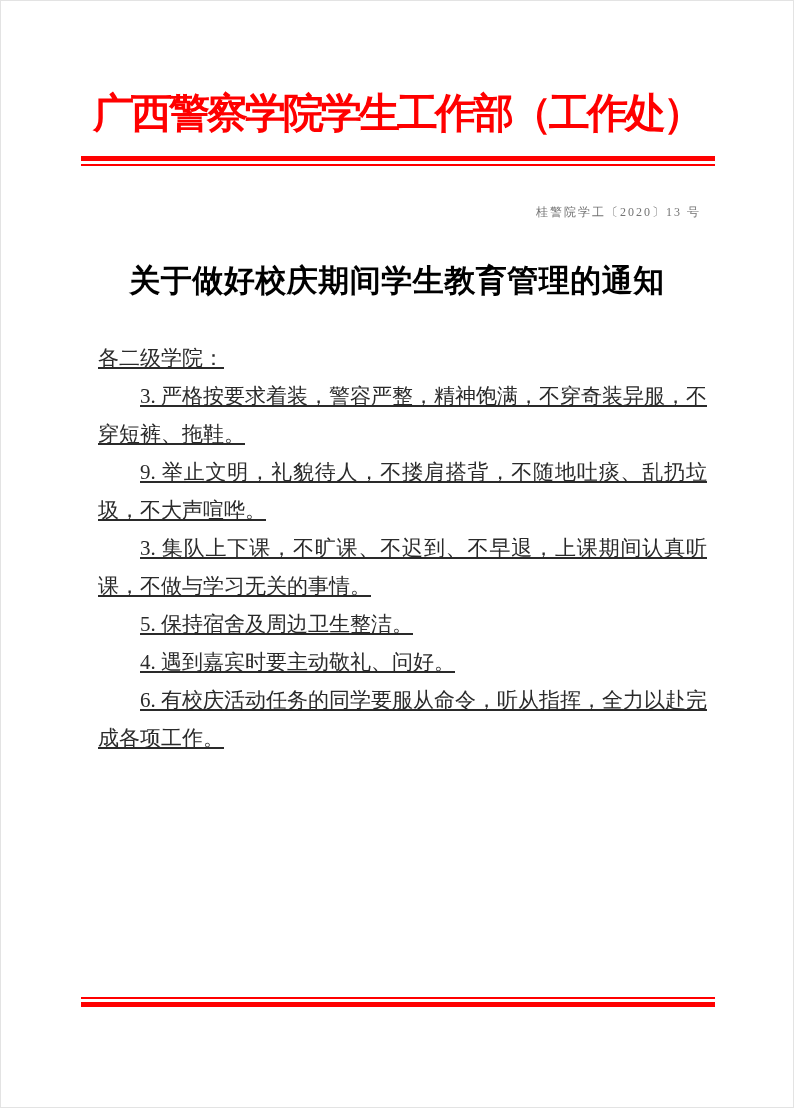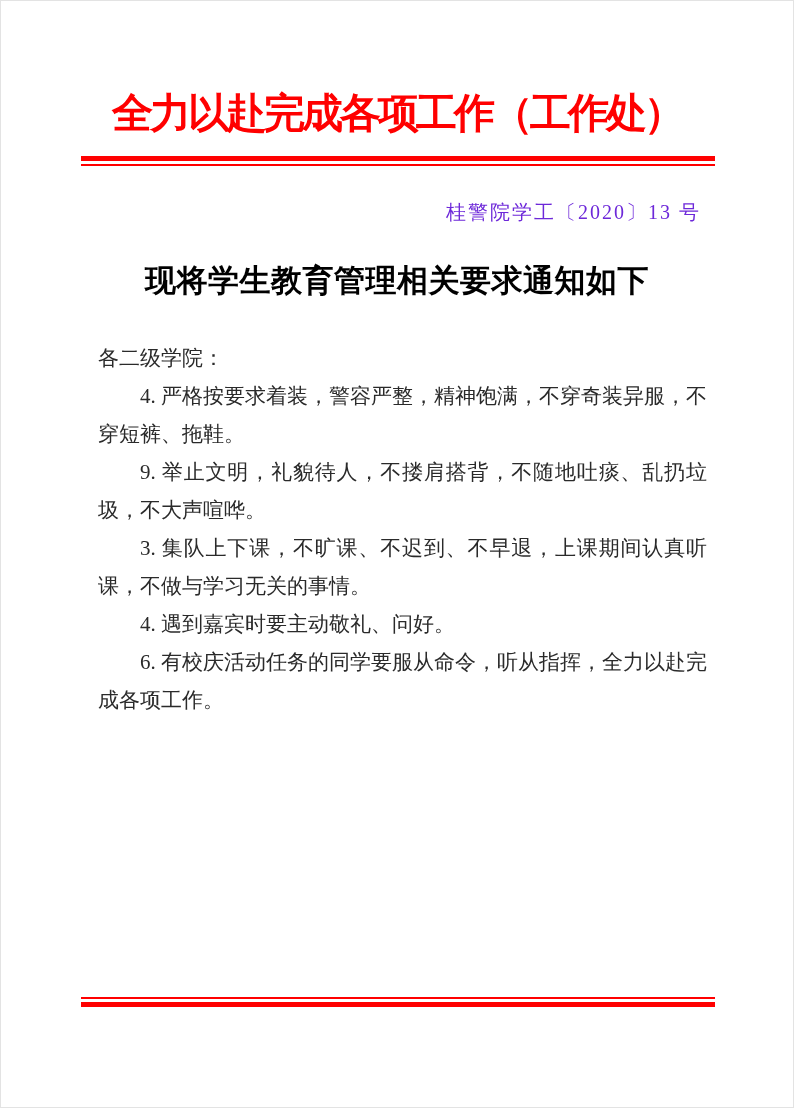--- a/index.html
+++ b/index.html
@@ -38,24 +38,24 @@
   }
   .rule-top { top: 155px; }
   .rule-bottom { top: 996px; }
   .rule .thick { height: 5px; background: #ff0000; }
   .rule .gap   { height: 3px; background: transparent; }
   .rule .thin  { height: 2px; background: #ff0000; }
   .doc-number {
     position: absolute;
     top: 196px;
     right: 92px;
-    font-size: 20px;
+    font-size: 12px;
     letter-spacing: 2px;
     line-height: 30px;
-    color: #6d28d9;
+    color: #737373;
     white-space: nowrap;
   }
   .notice-title {
     position: absolute;
     top: 258px;
     left: 0;
     right: 0;
     text-align: center;
     font-size: 31px;
     font-weight: bold;
@@ -66,52 +66,54 @@
   }
   .body-text {
     position: absolute;
     top: 338px;
     left: 97px;
     width: 609px;
     font-size: 21px;
     line-height: 38px;
     text-align: justify;
     color: #2a2a2a;
+    text-decoration: underline;
   }
   .body-text p {
     margin: 0;
     padding: 0;
     text-indent: 2em;
   }
   .body-text p.salutation {
     text-indent: 0;
   }
 </style>
 </head>
 <body>
 
 <div class="page">
 
-  <div class="header-title">全力以赴完成各项工作（工作处）</div>
+  <div class="header-title">广西警察学院学生工作部（工作处）</div>
 
   <div class="rule rule-top">
     <div class="thick"></div>
     <div class="gap"></div>
     <div class="thin"></div>
   </div>
 
   <div class="doc-number">桂警院学工〔2020〕13 号</div>
 
-  <div class="notice-title">现将学生教育管理相关要求通知如下</div>
+  <div class="notice-title">关于做好校庆期间学生教育管理的通知</div>
 
   <div class="body-text">
     <p class="salutation">各二级学院：</p>
-    <p>4. 严格按要求着装，警容严整，精神饱满，不穿奇装异服，不穿短裤、拖鞋。</p>
+    <p>3. 严格按要求着装，警容严整，精神饱满，不穿奇装异服，不穿短裤、拖鞋。</p>
     <p>9. 举止文明，礼貌待人，不搂肩搭背，不随地吐痰、乱扔垃圾，不大声喧哗。</p>
     <p>3. 集队上下课，不旷课、不迟到、不早退，上课期间认真听课，不做与学习无关的事情。</p>
+    <p>5. 保持宿舍及周边卫生整洁。</p>
     <p>4. 遇到嘉宾时要主动敬礼、问好。</p>
     <p>6. 有校庆活动任务的同学要服从命令，听从指挥，全力以赴完成各项工作。</p>
   </div>
 
   <div class="rule rule-bottom">
     <div class="thin"></div>
     <div class="gap"></div>
     <div class="thick"></div>
   </div>
 

